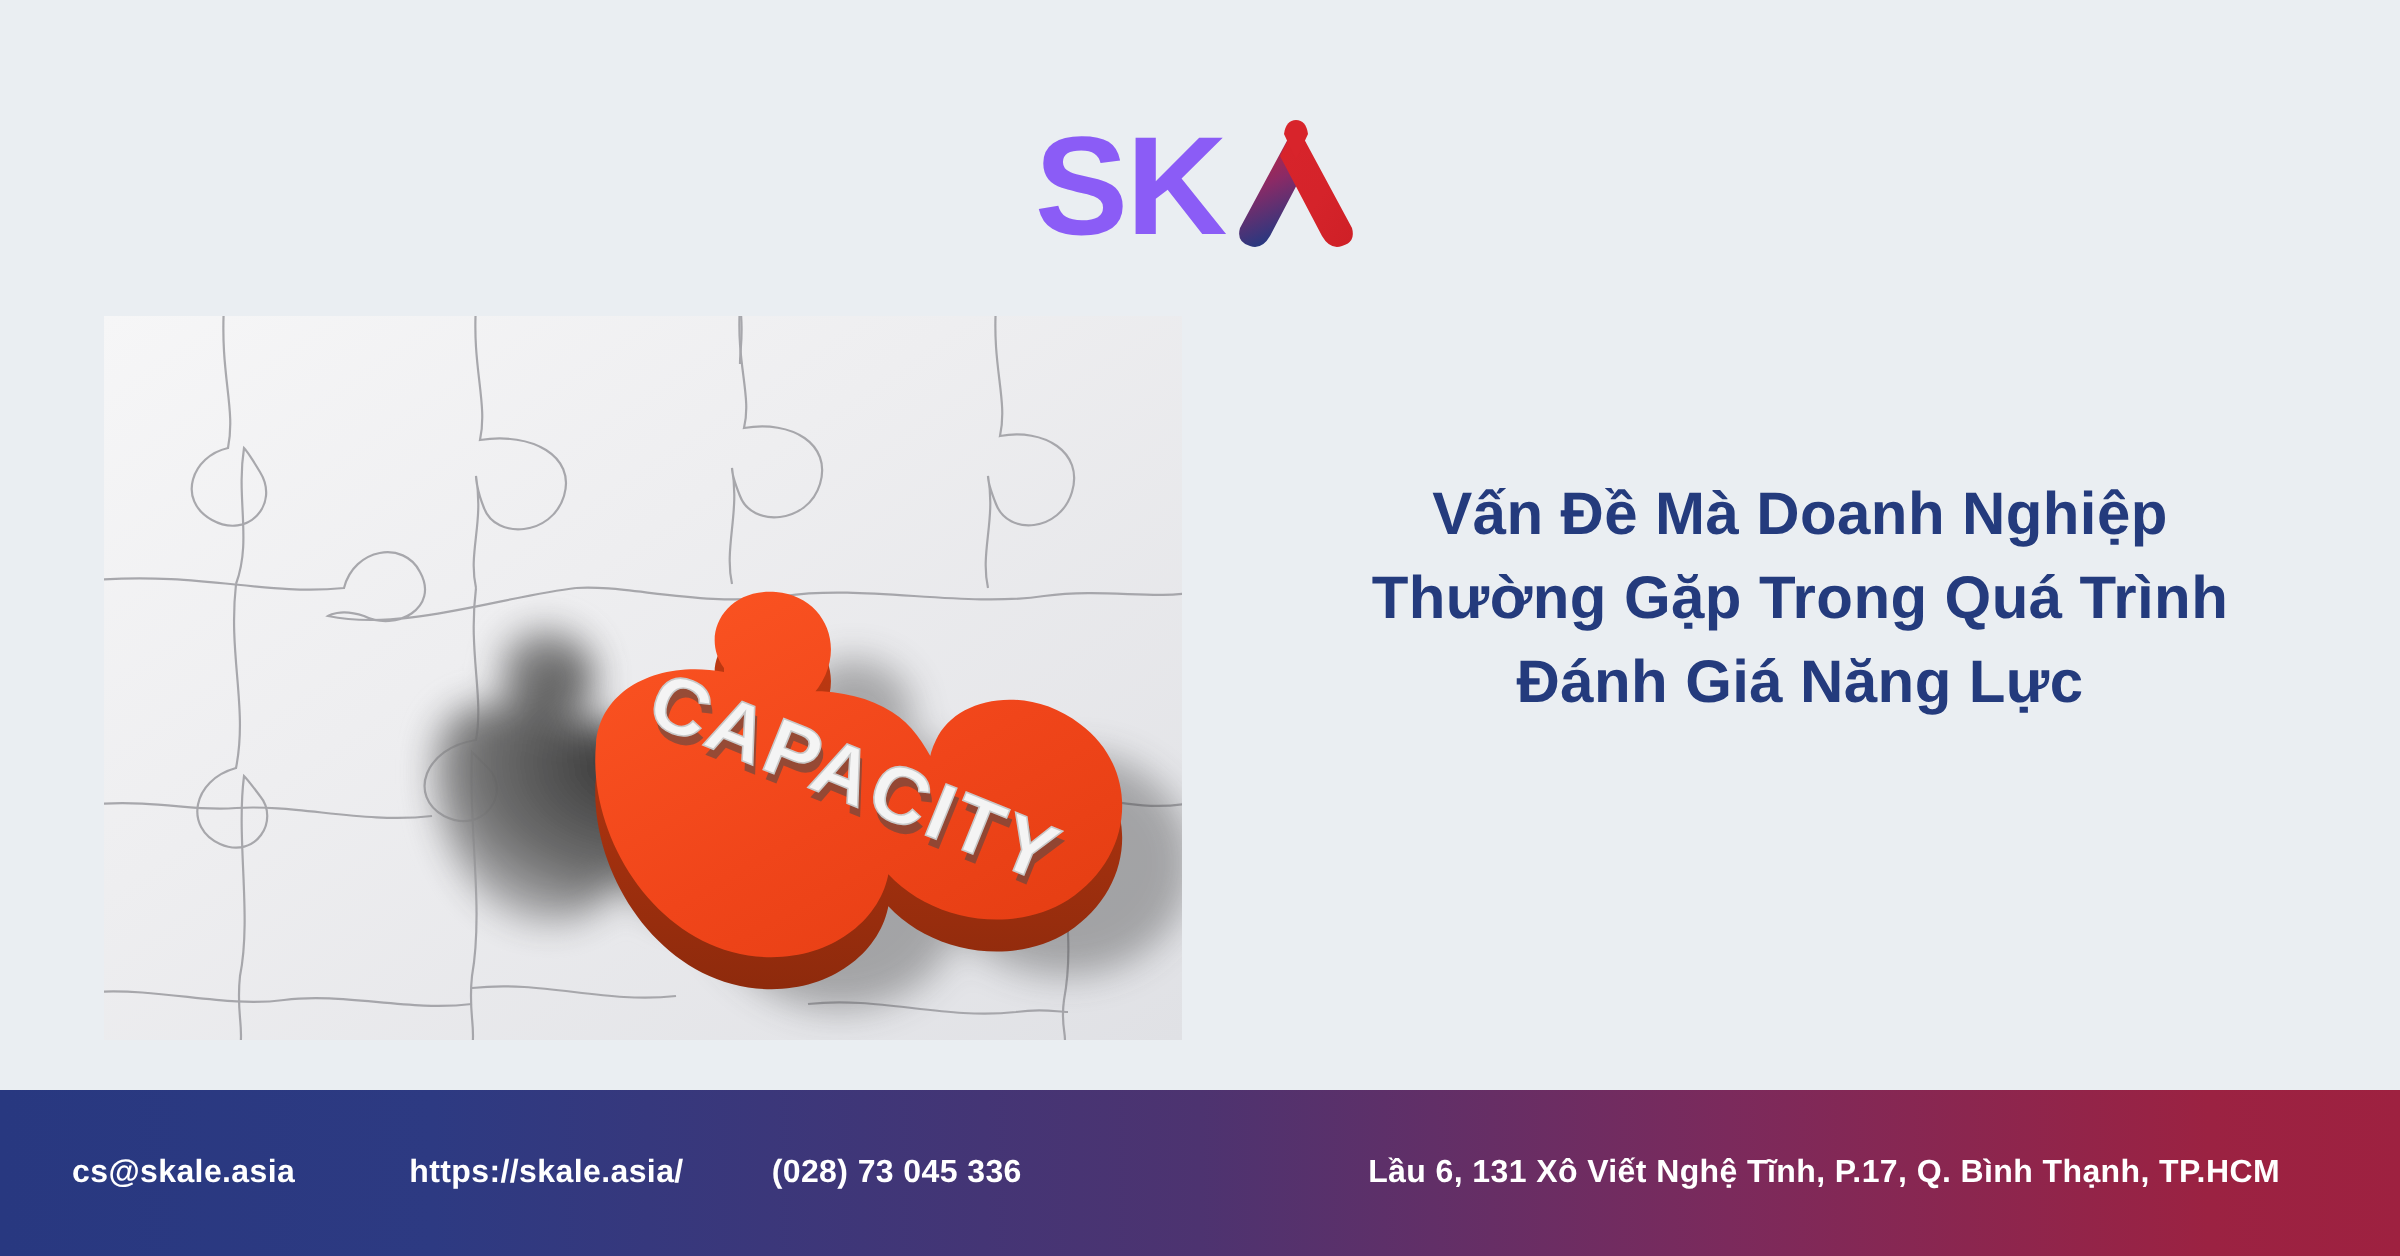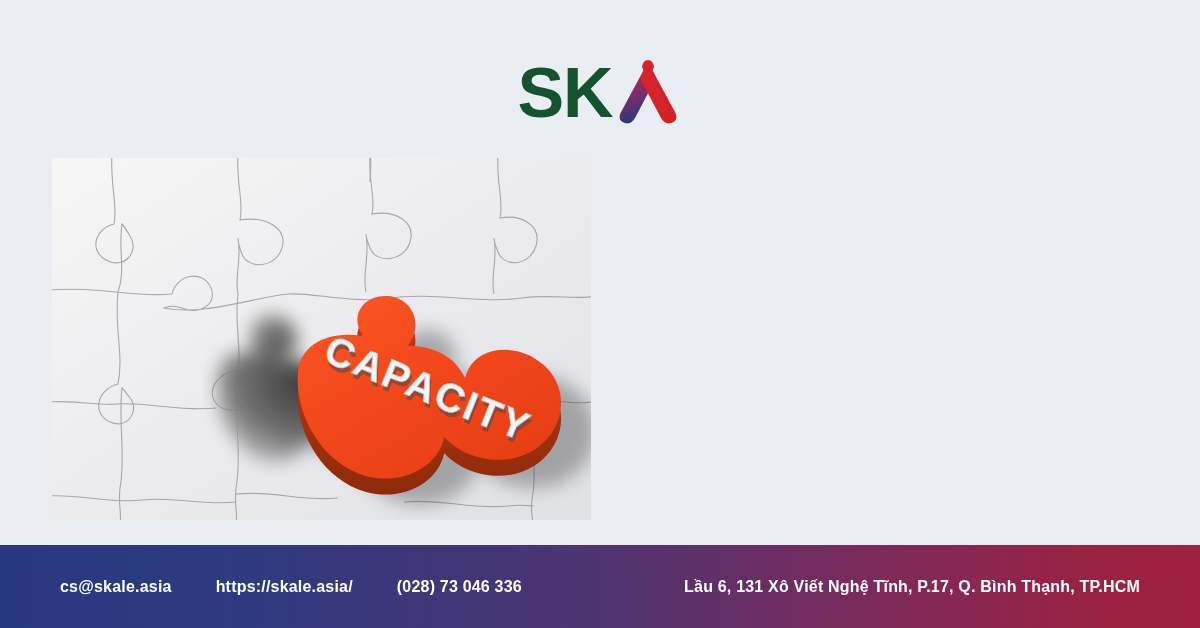--- a/index.html
+++ b/index.html
@@ -30,21 +30,21 @@
     display:flex;
     align-items:center;
     justify-content:center;
     height:74px;
   }
   .logo-text {
     font-family:"Liberation Sans", sans-serif;
     font-weight:bold;
     font-size:70px;
     letter-spacing:-1px;
-    color:#14532d;
+    color:#8b5cf6;
     line-height:74px;
     display:block;
   }
   .logo-sk { margin-right:0px; }
   .logo-le { margin-left:-2px; }
 
   .logo-a {
     position:relative;
     width:74px;
     height:74px;
@@ -94,33 +94,33 @@
         #7b2a5c 72%,
         #9b2242 92%,
         #9e2140 100%);
     display:flex;
     align-items:center;
   }
   .footer-inner {
     width:1200px;
     display:flex;
     align-items:center;
-    padding-left:60px;
+    padding-left:36px;
     padding-right:38px;
   }
   .footer-item {
     color:#ffffff;
     font-family:"Liberation Sans", sans-serif;
     font-size:16px;
     font-weight:bold;
     letter-spacing:0.2px;
     white-space:nowrap;
   }
   .f-email   { margin-right:44px; }
-  .f-website { margin-right:44px; }
+  .f-website { margin-right:44px;margin-left:13px; }
   .f-phone   { margin-right:50px; }
   .f-address { margin-left:auto; margin-right:22px;text-align:center; }
 </style>
 </head>
 <body>
 
 <div class="banner">
 
   <div class="logo-wrap">
     <div class="logo">
@@ -294,23 +294,30 @@
                C 416 236, 414 210, 394 198
                C 360 176, 298 190, 255 225 Z" fill="url(#pieceTop)"></path>
 
       <g transform="rotate(22 360 225)">
         <text x="268" y="238" font-family="'Liberation Sans', sans-serif" font-size="40" font-weight="bold" letter-spacing="2" fill="#4a4a4a" opacity="0.55" transform="translate(3,4)">CAPACITY</text>
         <text x="268" y="238" font-family="'Liberation Sans', sans-serif" font-size="40" font-weight="bold" letter-spacing="2" fill="#f4f4f4" stroke="#c9c9c9" stroke-width="0.8">CAPACITY</text>
       </g>
     </svg>
   </div>
 
+  <div class="title-block">
+    <div class="title">
+      <div>Vấn Đề Mà Doanh Nghiệp</div>
+      <div>Thường Gặp Trong Quá Trình</div>
+      <div>Đánh Giá Năng Lực</div>
+    </div>
+  </div>
 
   <div class="footer">
     <div class="footer-inner">
       <span class="footer-item f-email">cs@skale.asia</span>
       <span class="footer-item f-website">https://skale.asia/</span>
-      <span class="footer-item f-phone">(028) 73 046 336</span>
+      <span class="footer-item f-phone">(028) 73 045 336</span>
       <span class="footer-item f-address">Lầu 6, 131 Xô Viết Nghệ Tĩnh, P.17, Q. Bình Thạnh, TP.HCM</span>
     </div>
   </div>
 
 </div>
 
 </body></html>

